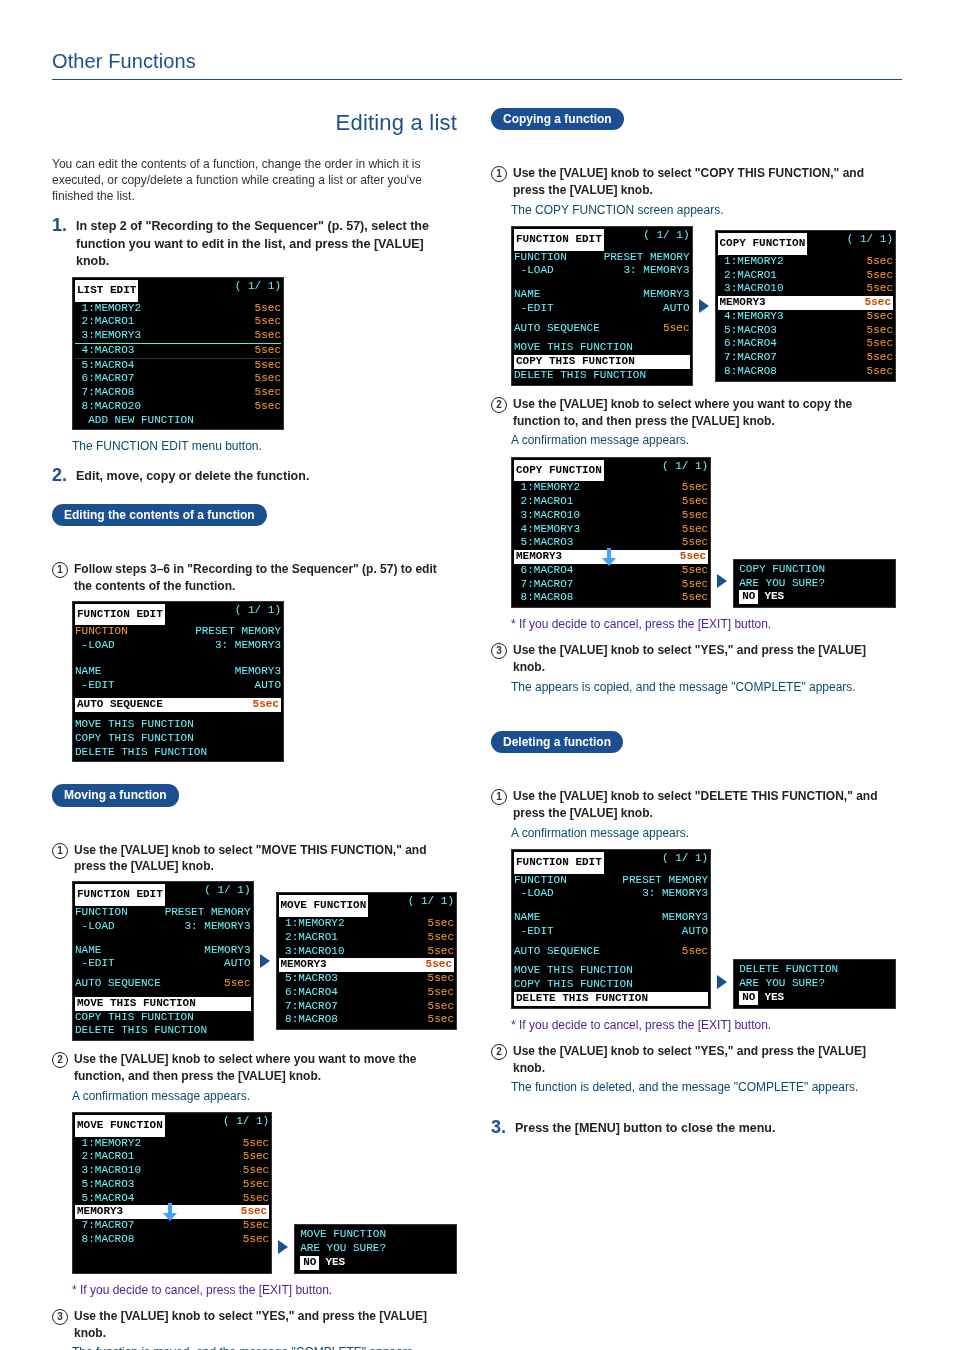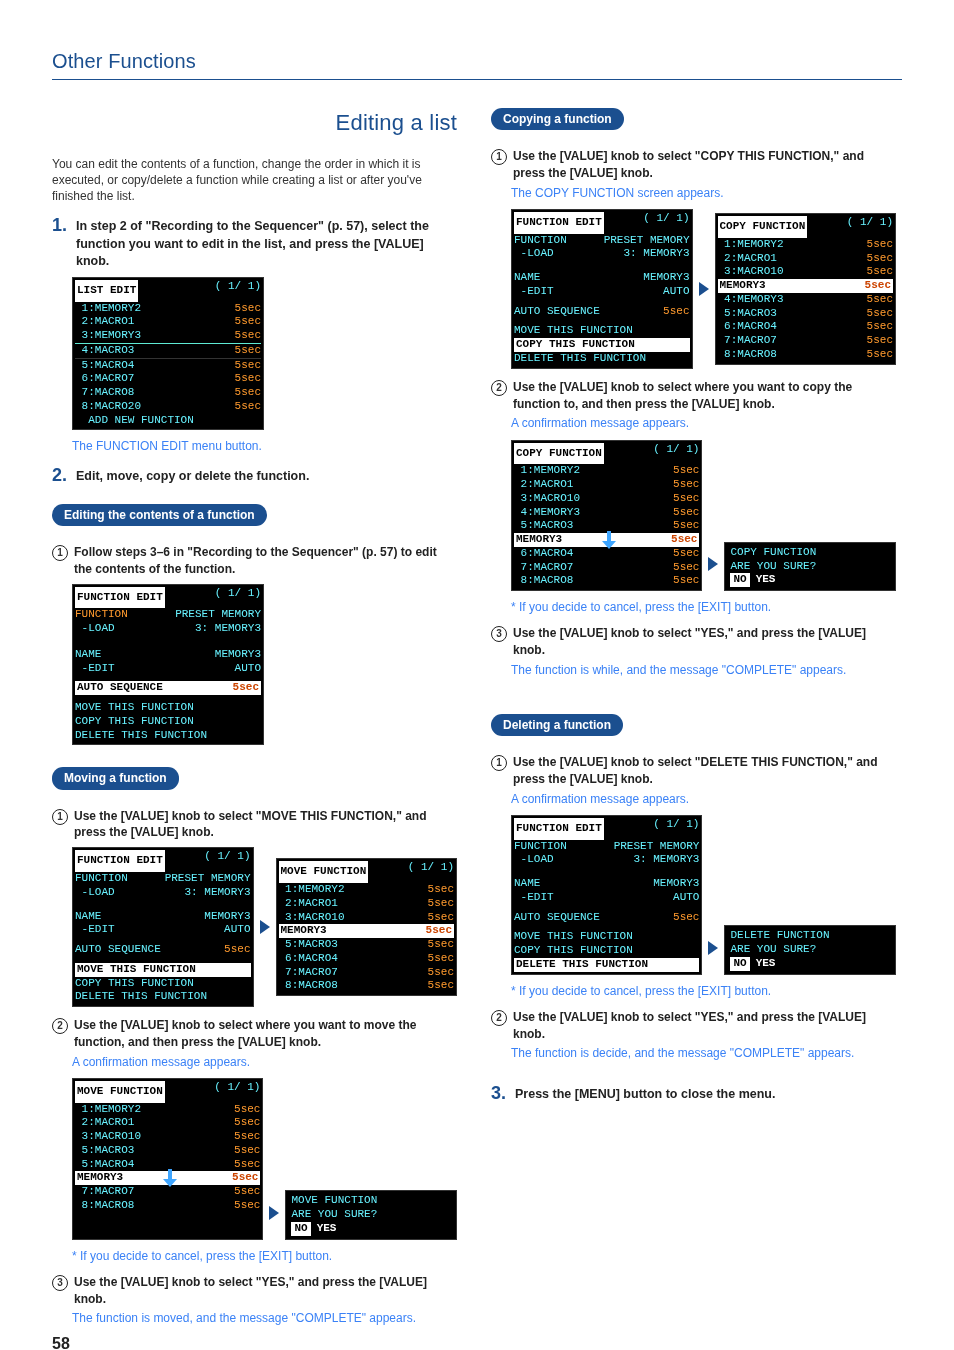--- a/index.html
+++ b/index.html
@@ -98,57 +98,57 @@
     margin-top: 1px;
   }
   .substep .txt {
     font-weight: 700;
     color: #222;
     font-size: 12px;
     line-height: 1.4;
   }
   .result {
     margin: 2px 0 8px 20px;
-    color: #3b82f6;
+    color: #0c4a6e;
   }
   .footnote {
     margin: 6px 0 8px 20px;
-    color: #3b82f6;
+    color: #4c1d95;
     text-indent: -10px;
     padding-left: 10px;
   }
   .pill {
     display: inline-block;
     background: #1b4f8f;
     color: #fff;
     font-size: 12px;
     font-weight: 700;
     padding: 3px 12px;
     border-radius: 11px;
-    margin: 14px 0 8px;
+    margin: 14px 0 25px;
   }
   
   .lcd {
     font-family: "Consolas", "Courier New", monospace;
     font-size: 11px;
     line-height: 1.25;
     background: #000;
     color: #fff;
     border: 1px solid #333;
     box-sizing: border-box;
     position: relative;
   }
   .lcd-row { display: flex; justify-content: space-between; white-space: pre; }
   .lcd .hdr { background: #fff; color: #000; padding: 4px 2px; font-weight: 700; }
   .lcd .c { color: #68f2ff; }
   .lcd .o { color: #ff9a2e; }
   .lcd .bar { background: #fff; color: #000; font-weight: 700; padding: 0 2px; }
   .lcd-group { display: flex; align-items: center; gap: 6px; margin: 6px 0 8px 20px; }
   .lcd-single { margin: 6px 0 8px 20px; }
-  .lcd-w1 { width: 192px; padding: 2px; }
+  .lcd-w1 { width: 212px; padding: 2px; }
   .lcd-w2 { width: 183px; padding: 2px; }
   .lcd-small { width: 172px; padding: 3px 5px; }
   .yesno { color: #fff; display: flex; gap: 6px; font-weight: 700; }
   .yesno .no { background: #fff; color: #000; padding: 0 3px; }
   .tri {
     width: 0; height: 0;
     border-top: 7px solid transparent;
     border-bottom: 7px solid transparent;
     border-left: 10px solid #1b4f8f;
   }
@@ -392,21 +392,21 @@
             </div>
         </div>
       </div>
 
       <p class="footnote">* If you decide to cancel, press the [EXIT] button.</p>
 
       <div class="substep">
         <div class="circle">3</div>
         <div class="txt">Use the [VALUE] knob to select "YES," and press the [VALUE] knob.</div>
       </div>
-      <p class="result">The function is while, and the message "COMPLETE" appears.</p>
+      <p class="result">The appears is copied, and the message "COMPLETE" appears.</p>
 
       
       <div class="pill" style="margin-top:28px">Deleting a function</div>
 
       <div class="substep">
         <div class="circle">1</div>
         <div class="txt">Use the [VALUE] knob to select "DELETE THIS FUNCTION," and press the [VALUE] knob.</div>
       </div>
       <p class="result">A confirmation message appears.</p>
 
@@ -435,21 +435,21 @@
             </div>
         </div>
       </div>
 
       <p class="footnote">* If you decide to cancel, press the [EXIT] button.</p>
 
       <div class="substep">
         <div class="circle">2</div>
         <div class="txt">Use the [VALUE] knob to select "YES," and press the [VALUE] knob.</div>
       </div>
-      <p class="result">The function is decide, and the message "COMPLETE" appears.</p>
+      <p class="result">The function is deleted, and the message "COMPLETE" appears.</p>
 
       <div class="numstep" style="margin-top:22px">
         <div class="num">3.</div>
         <div class="txt">Press the [MENU] button to close the menu.</div>
       </div>
     </div>
   </div>
 
   <div class="page-number">58</div>
 </div>

